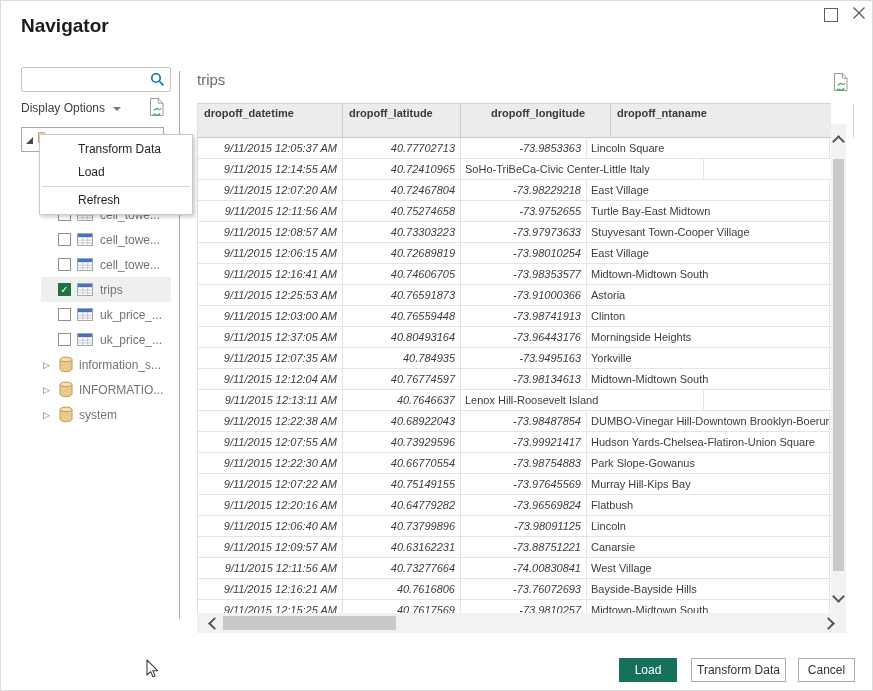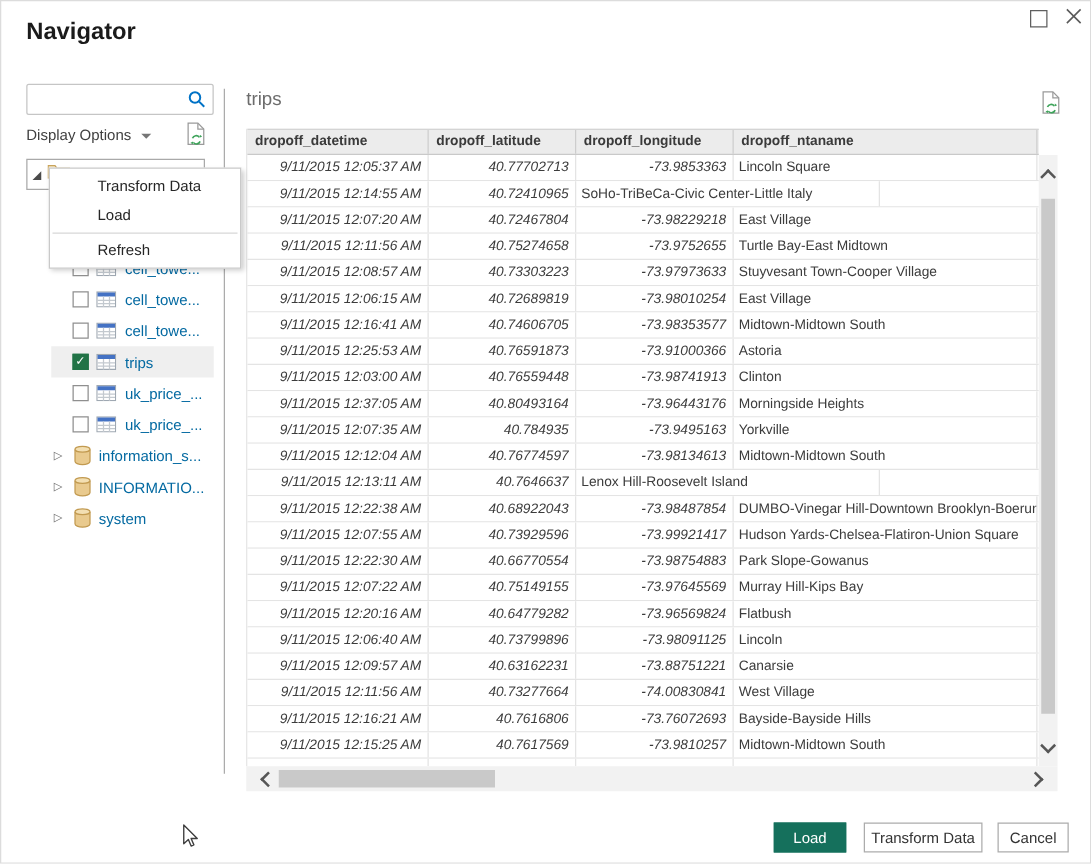--- a/index.html
+++ b/index.html
@@ -26,35 +26,35 @@
   .menu-item{height:23px;line-height:23px;padding-left:38px;font-size:12px;color:#262626;cursor:pointer;}
   .menu-sep{border-top:1px solid #D8D8D8;margin:2px 2px;}
 
   .tree-tables{position:absolute;left:40px;top:201px;width:130px;}
   .tree-row{height:25px;display:flex;align-items:center;padding-left:17px;box-sizing:border-box;cursor:pointer;}
   .tree-row.selected{background:var(--selected-row-bg,#EFEFEF);}
   .cb{width:13px;height:13px;border:1px solid #8F8F8F;background:#fff;box-sizing:border-box;flex:none;font-size:10px;line-height:11px;color:#fff;text-align:center;cursor:pointer;}
   .cb.checked{background:var(--checkbox-green,#217346);border-color:var(--checkbox-green,#217346);}
   .tree-row svg{margin-left:6px;flex:none;}
   .tree-row .tree-label{margin-left:7px;}
-  .tree-label{font-size:12px;color:#0369a1;white-space:nowrap;}
+  .tree-label{font-size:12px;color:#737373;white-space:nowrap;}
 
   .tree-dbs{position:absolute;left:40px;top:351px;width:138px;}
   .db-row{height:25px;display:flex;align-items:center;padding-left:2px;box-sizing:border-box;cursor:pointer;}
   .expand-arrow{font-size:9px;color:#6F6F6F;width:8px;flex:none;}
   .db-row svg{margin-left:8px;flex:none;}
   .db-row .tree-label{margin-left:6px;}
 
   .divider{position:absolute;left:178px;top:70px;width:1px;height:548px;background:#ABABAB;}
 
   .preview-title{position:absolute;left:196px;top:70px;font-size:15px;color:#6C6C6C;}
   .refresh-large{position:absolute;left:832px;top:71px;cursor:pointer;}
 
   .grid{position:absolute;left:196px;top:102px;width:634px;background:#fff;border-left:1px solid #E0E0E0;box-sizing:border-box;}
-  .ghead{display:flex;height:21px;background:var(--header-bg,#ECECEC);border-top:1px solid #D4D4D4;border-bottom:1px solid #C9C9C9;box-sizing:border-box;}
+  .ghead{display:flex;height:35px;background:var(--header-bg,#ECECEC);border-top:1px solid #D4D4D4;border-bottom:1px solid #C9C9C9;box-sizing:border-box;}
   .hcell{font-size:11px;font-weight:700;color:#3A3A3A;line-height:19px;padding-left:6px;box-sizing:border-box;border-right:1px solid #CDCDCD;white-space:nowrap;overflow:hidden;flex:none;}
   .trow{display:flex;height:21px;border-bottom:1px solid #E4E4E4;box-sizing:border-box;background:#fff;}
   .cell{font-size:11px;color:#3C3C3C;line-height:20px;box-sizing:border-box;border-right:1px solid #E4E4E4;white-space:nowrap;overflow:hidden;flex:none;}
   .cell.c0,.cell.c1,.cell.c2{font-style:italic;text-align:right;padding-right:5px;}
   .cell.c3{padding-left:4px;}
   .trow.partial{height:6px;border-bottom:none;}
 
   .vscroll{position:absolute;left:830px;top:123px;width:15px;height:489px;background:#F2F2F2;}
   .vthumb{position:absolute;left:2px;top:35px;width:11px;height:412px;background:#C9C9C9;cursor:pointer;}
   .chev{position:absolute;width:7px;height:7px;border-left:2px solid #565656;border-bottom:2px solid #565656;cursor:pointer;}
@@ -234,21 +234,21 @@
       <path d="M11.1 16.1 a3.1 3.1 0 0 1 -5.4 0.8"></path>
     </g>
     <path d="M10.9 10.8 l-0.3 2.3 2.1 -1 z" fill="#3FA45B"></path>
     <path d="M5.2 18.5 l0.3 -2.3 -2.1 1 z" fill="#3FA45B"></path>
   </svg>
 
   <div class="grid">
     <div class="ghead">
         <div class="hcell" style="width: 145px;">dropoff_datetime</div>
         <div class="hcell" style="width: 118px;">dropoff_latitude</div>
-        <div class="hcell" style="width: 126px;">dropoff_longitude</div>
+        <div class="hcell" style="width: 126px; margin-left: 24px;">dropoff_longitude</div>
         <div class="hcell" style="width: 243px;">dropoff_ntaname</div>
       </div>
     <div>
         <div class="trow">
           <div class="cell c0" style="width: 145px;">9/11/2015 12:05:37 AM</div>
           <div class="cell c1" style="width: 118px;">40.77702713</div>
           <div class="cell c2" style="width: 126px;">-73.9853363</div>
           <div class="cell c3" style="width: 243px;">Lincoln Square</div>
         </div>
         <div class="trow">

